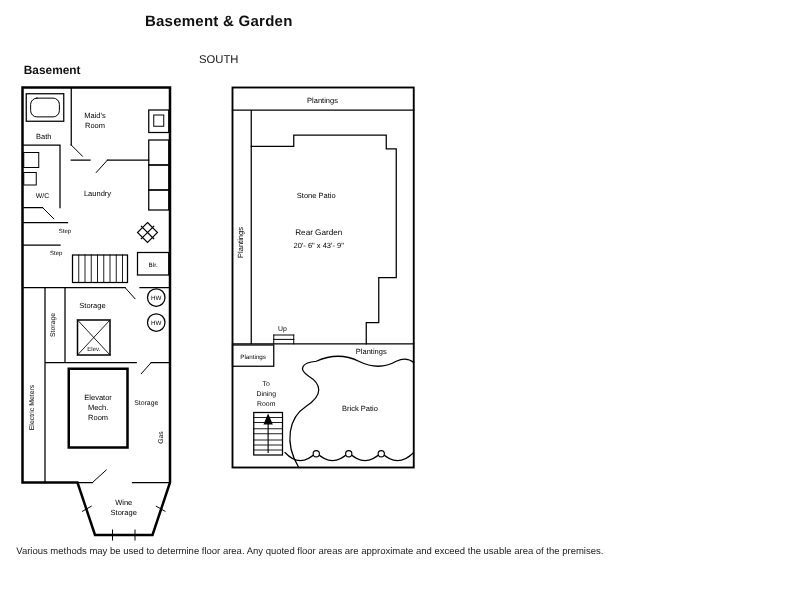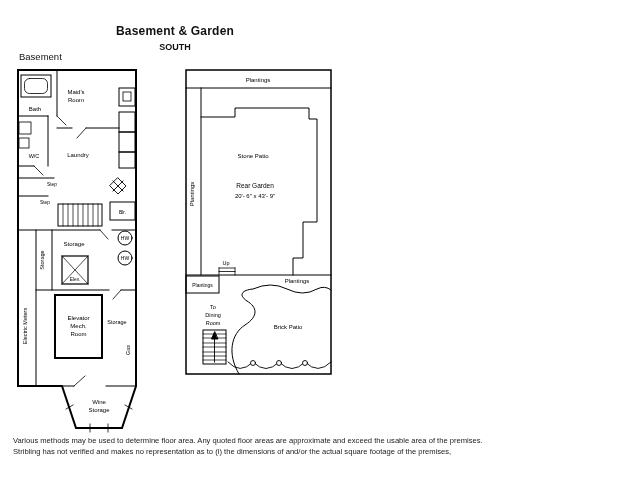--- a/index.html
+++ b/index.html
@@ -1,20 +1,20 @@
 <!DOCTYPE html>
 <html><head>
 <meta charset="utf-8">
 <style>
   html,body{margin:0;padding:0;}
   body{width:640px;height:480px;background:#fff;font-family:"Liberation Sans",sans-serif;position:relative;overflow:hidden;}
   .screen{position:absolute;left:0;top:0;width:640px;height:480px;background:#fff;}
-  .title{position:absolute;left:0;top:24px;width:350px;text-align:center;font-size:12px;font-weight:bold;color:#111;letter-spacing:.2px;}
-  .south{position:absolute;left:0;top:42px;width:350px;text-align:center;font-size:9px;font-weight:bold;color:#111;}
-  .basement-label{position:absolute;left:19px;top:51px;font-size:9.5px;font-weight:normal;color:#111;}
+  .title{position:absolute;left:0;top:10px;width:350px;text-align:center;font-size:12px;font-weight:bold;color:#111;letter-spacing:.2px;}
+  .south{position:absolute;left:0;top:42px;width:350px;text-align:center;font-size:9px;font-weight:normal;color:#111;}
+  .basement-label{position:absolute;left:19px;top:51px;font-size:9.5px;font-weight:bold;color:#111;}
   svg.plan{position:absolute;overflow:visible;}
   svg.basement{left:14px;top:54px;width:130px;height:380px;}
   svg.garden{left:183px;top:62px;width:150px;height:316px;}
   svg.plan path, svg.plan rect, svg.plan line, svg.plan circle{stroke:#000;fill:none;stroke-linecap:square;}
   svg.plan text{font-family:"Liberation Sans",sans-serif;fill:#000;stroke:none;}
   .disclaimer{position:absolute;left:13px;top:436px;font-family:Liberation Sans, sans-serif;font-size:7.6px;line-height:10.6px;color:#222;white-space:nowrap;}
 </style>
 </head>
 <body>
 
@@ -149,16 +149,15 @@
       <text x="19.5" y="225" font-size="5" text-anchor="middle">Plantings</text>
       <text x="30" y="247" font-size="5.5" text-anchor="middle">To</text>
       <text x="30" y="255" font-size="5.5" text-anchor="middle">Dining</text>
       <text x="30" y="263" font-size="5.5" text-anchor="middle">Room</text>
       <text x="105" y="267" font-size="6" text-anchor="middle">Brick Patio</text>
     </g>
   </svg>
 
   <div class="disclaimer">
     <div>Various methods may be used to determine floor area.  Any quoted floor areas are approximate and exceed the usable area of the premises.</div>
-    <div>Stribling has not verified and makes no representation as to (i) the dimensions of and/or the actual square footage of the premises,</div>
   </div>
 
 </div>
 
 </body></html>

